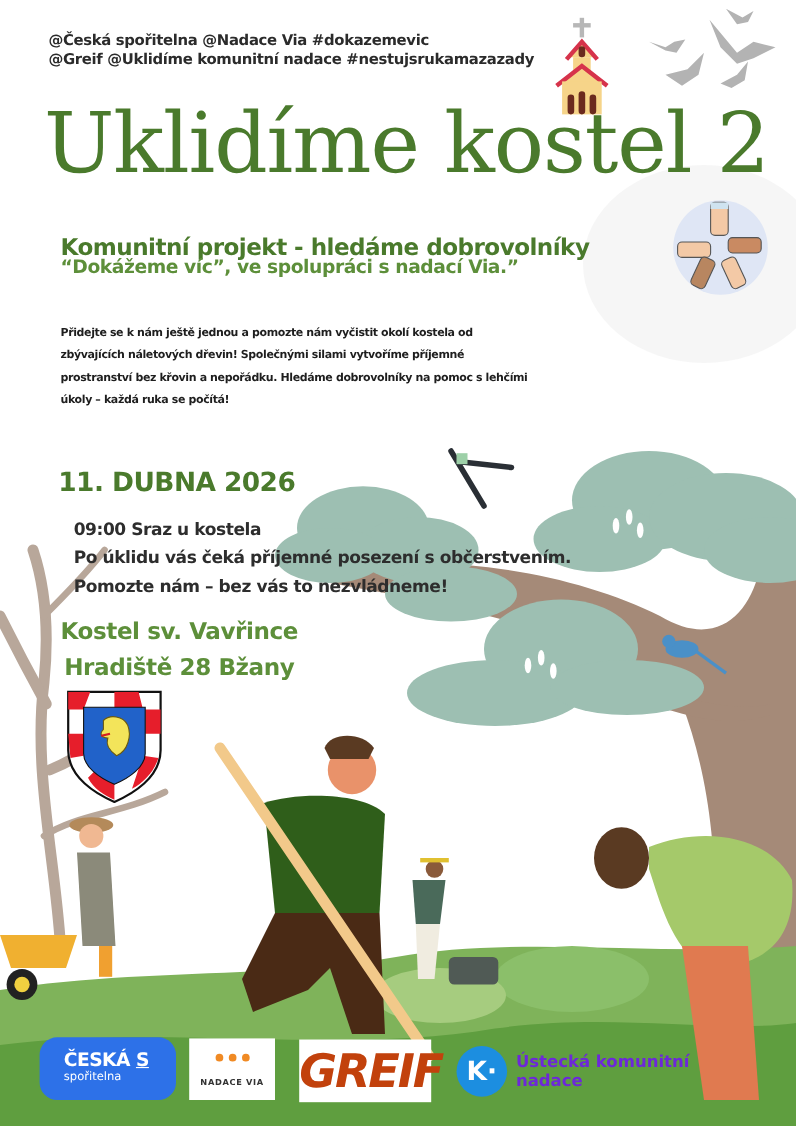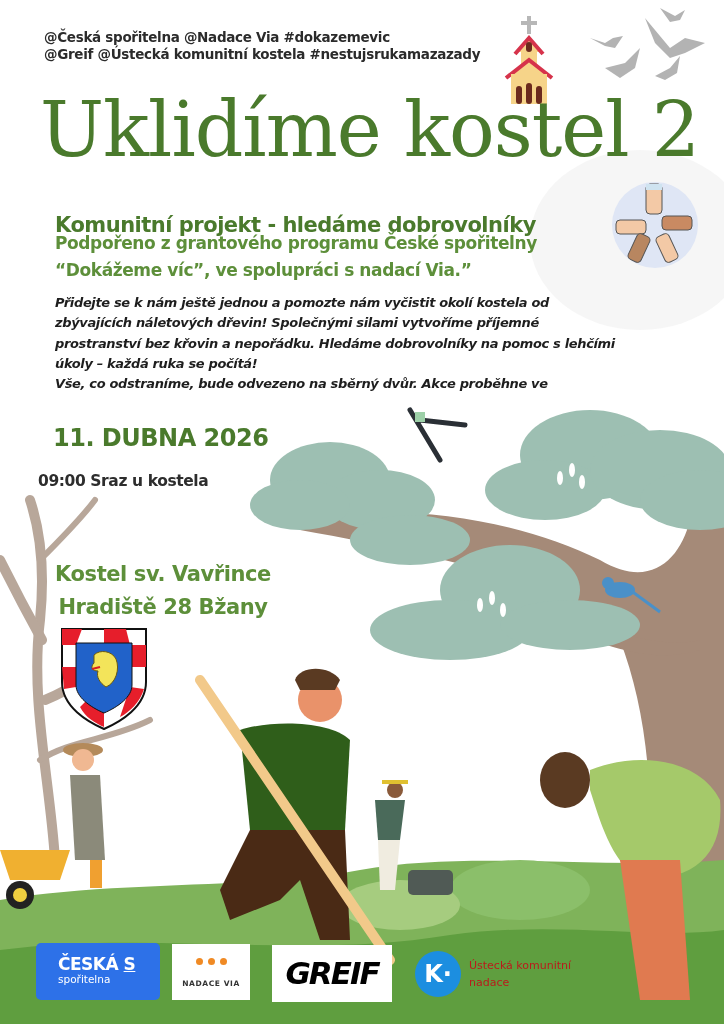--- a/index.html
+++ b/index.html
@@ -5,39 +5,39 @@
   * { box-sizing: border-box; margin: 0; padding: 0; }
   html, body { width: 724px; height: 1024px; overflow: hidden; background: #ffffff; }
   body { position: relative; font-family: "DejaVu Sans", sans-serif; color: #222; }
   .abs { position: absolute; }
   .hashtags { left: 44px; top: 29px; font-size: 13.5px; font-weight: bold; line-height: 17px; color: #2b2b2b; letter-spacing: -0.3px; font-family: "DejaVu Sans", sans-serif; }
   .hashtags div { white-space: nowrap; }
   .title { left: 40px; top: 80px; font-family: "DejaVu Serif", serif; font-size: 76px; color: #4a7a2c; letter-spacing: -1px; white-space: nowrap; line-height: 100px; }
   .subtitle { left: 55px; top: 191px; font-size: 21px; font-weight: bold; color: #4a7a2c; letter-spacing: -0.5px; white-space: nowrap; margin-top: 22px; }
   .grant { left: 55px; top: 230px; font-size: 17px; font-weight: bold; color: #5d8f3a; line-height: 27px; letter-spacing: -0.4px; }
   .grant div { white-space: nowrap; }
-  .desc { left: 55px; top: 293px; width: 640px; font-size: 13px; font-weight: bold; line-height: 20.3px; color: #1e1e1e; letter-spacing: -0.35px; font-style: italic; }
+  .desc { left: 55px; top: 293px; width: 640px; font-size: 10px; font-weight: bold; line-height: 20.3px; color: #1e1e1e; letter-spacing: -0.35px; }
   .desc div { white-space: nowrap; }
   .date { left: 53px; top: 424px; font-size: 24px; font-weight: bold; color: #4a7a2c; letter-spacing: -0.5px; white-space: nowrap; z-index: 3; }
-  .details { left: 38px; top: 468px; font-size: 15.5px; font-weight: bold; line-height: 26px; color: #2d2d2d; letter-spacing: -0.4px; z-index: 3; }
+  .details { left: 67px; top: 468px; font-size: 15.5px; font-weight: bold; line-height: 26px; color: #2d2d2d; letter-spacing: -0.4px; z-index: 3; }
   .details div { white-space: nowrap; }
   .place { left: 55px; top: 558px; font-size: 21px; font-weight: bold; color: #5d8f3a; line-height: 33px; letter-spacing: -0.4px; z-index: 3; text-align: center; }
   .place div { white-space: nowrap; }
   .logo { z-index: 5; }
-  .logo-cs { left: 36px; top: 943px; width: 124px; height: 57px; background: #2d71e8; border-radius: 5px; color: #fff; padding: 12px 0 0 22px; }
+  .logo-cs { left: 36px; top: 943px; width: 124px; height: 57px; background: #2d71e8; border-radius: 16px; color: #fff; padding: 12px 0 0 22px; }
   .logo-cs .l1 { font-size: 17px; font-weight: bold; letter-spacing: -0.5px; line-height: 18px; }
   .logo-cs .l2 { font-size: 10.5px; line-height: 12px; }
   .logo-via { left: 172px; top: 944px; width: 78px; height: 56px; background: #fff; text-align: center; padding-top: 14px; }
   .logo-via .dots { display: flex; justify-content: center; gap: 5px; margin-bottom: 4px; }
   .logo-via .dots span { width: 7px; height: 7px; border-radius: 50%; background: #f08a24; display: inline-block; }
   .logo-via .txt { font-size: 7.5px; font-weight: bold; letter-spacing: 0.6px; color: #333; margin-top: 14px; }
-  .logo-greif { left: 272px; top: 945px; width: 120px; height: 57px; background: #fff; text-align: center; line-height: 57px; font-size: 31px; font-weight: bold; color: #000000; letter-spacing: -2px; font-style: italic; }
+  .logo-greif { left: 272px; top: 945px; width: 120px; height: 57px; background: #fff; text-align: center; line-height: 57px; font-size: 42px; font-weight: bold; color: #c2410c; letter-spacing: -2px; font-style: italic; }
   .logo-ukn { left: 415px; top: 948px; height: 52px; display: flex; align-items: center; gap: 8px; }
   .logo-ukn .circ { width: 46px; height: 46px; border-radius: 50%; background: #1c8ee0; color: #fff; font-weight: bold; font-size: 24px; display: flex; align-items: center; justify-content: center; }
-  .logo-ukn .txt { font-size: 11px; line-height: 17px; color: #b91c1c; }
+  .logo-ukn .txt { font-size: 15px; line-height: 17px; color: #6d28d9; font-weight: bold; }
 </style>
 </head>
 <body>
 
 <svg class="abs" style="left:0;top:0;z-index:1" width="724" height="1024" viewBox="0 0 724 1024">
 
   <ellipse cx="640" cy="240" rx="110" ry="90" fill="#ececec" opacity="0.45"></ellipse>
 
   <path d="M300 520 C 400 500, 520 520, 600 560 C 650 590, 680 560, 690 520 L 724 520 L 724 980 L 640 980 C 660 820, 650 720, 620 640 C 570 590, 470 560, 300 530 Z" fill="#a58a78"></path>
   <path d="M560 620 C 620 630, 660 650, 700 640 L 700 650 C 650 665, 610 645, 560 630 Z" fill="#a58a78"></path>
@@ -150,44 +150,44 @@
 <svg class="abs" style="left:60px;top:627px;z-index:3" width="88" height="104" viewBox="0 0 88 104">
   <path d="M2 2 L 86 2 L 86 55 C 86 80, 60 95, 44 102 C 28 95, 2 80, 2 55 Z" fill="#ffffff" stroke="#111" stroke-width="2"></path>
   <path d="M2 2 L 22 2 L 16 18 L 2 18 Z M 44 2 L 66 2 L 70 18 L 44 18 Z M 2 40 L 16 40 L 16 60 L 4 62 Z M 72 18 L 86 18 L 86 40 L 72 40 Z M 70 60 L 84 62 C 80 75, 70 85, 60 90 Z M 20 80 L 30 70 L 44 80 L 44 100 C 35 96, 25 90, 20 80 Z" fill="#e61e2b"></path>
   <path d="M16 16 L 72 16 L 72 58 C 72 70, 58 80, 44 86 C 30 80, 16 70, 16 58 Z" fill="#2162c9" stroke="#111" stroke-width="1"></path>
   <path d="M34 28 C 40 22, 52 24, 56 32 C 60 42, 56 56, 46 60 C 40 56, 36 50, 38 44 C 32 44, 30 40, 34 36 Z" fill="#f3e45a" stroke="#6b5a10" stroke-width="1"></path>
   <path d="M32 42 L 40 40" stroke="#d62020" stroke-width="2"></path>
 </svg>
 
 <div class="abs hashtags" style="z-index:4">
   <div>@Česká spořitelna @Nadace Via #dokazemevic</div>
-  <div>@Greif @Ústecká komunitní kostela #nestujsrukamazazady</div>
+  <div>@Greif @Uklidíme komunitní nadace #nestujsrukamazazady</div>
 </div>
 
 <div class="abs title" style="z-index:4">Uklidíme kostel 2</div>
 
 <div class="abs subtitle" style="z-index:4">Komunitní projekt - hledáme dobrovolníky</div>
 
 <div class="abs grant" style="z-index:4">
-  <div>Podpořeno z grantového programu České spořitelny</div>
   <div>“Dokážeme víc”, ve spolupráci s nadací Via.”</div>
 </div>
 
 <div class="abs desc" style="z-index:4">
   <div>Přidejte se k nám ještě jednou a pomozte nám vyčistit okolí kostela od</div>
   <div>zbývajících náletových dřevin! Společnými silami vytvoříme příjemné</div>
   <div>prostranství bez křovin a nepořádku. Hledáme dobrovolníky na pomoc s lehčími</div>
   <div>úkoly – každá ruka se počítá!</div>
-  <div>Vše, co odstraníme, bude odvezeno na sběrný dvůr. Akce proběhne ve</div>
 </div>
 
 <div class="abs date">11. DUBNA 2026</div>
 
 <div class="abs details">
   <div>09:00 Sraz u kostela</div>
+  <div>Po úklidu vás čeká příjemné posezení s občerstvením.</div>
+  <div>Pomozte nám – bez vás to nezvládneme!</div>
 </div>
 
 <div class="abs place">
   <div>Kostel sv. Vavřince</div>
   <div>Hradiště 28  Bžany</div>
 </div>
 
 <div class="abs logo logo-cs">
   <div class="l1"><span>ČESKÁ</span> <span style="text-decoration:underline">S</span></div>
   <div class="l2">spořitelna</div>

